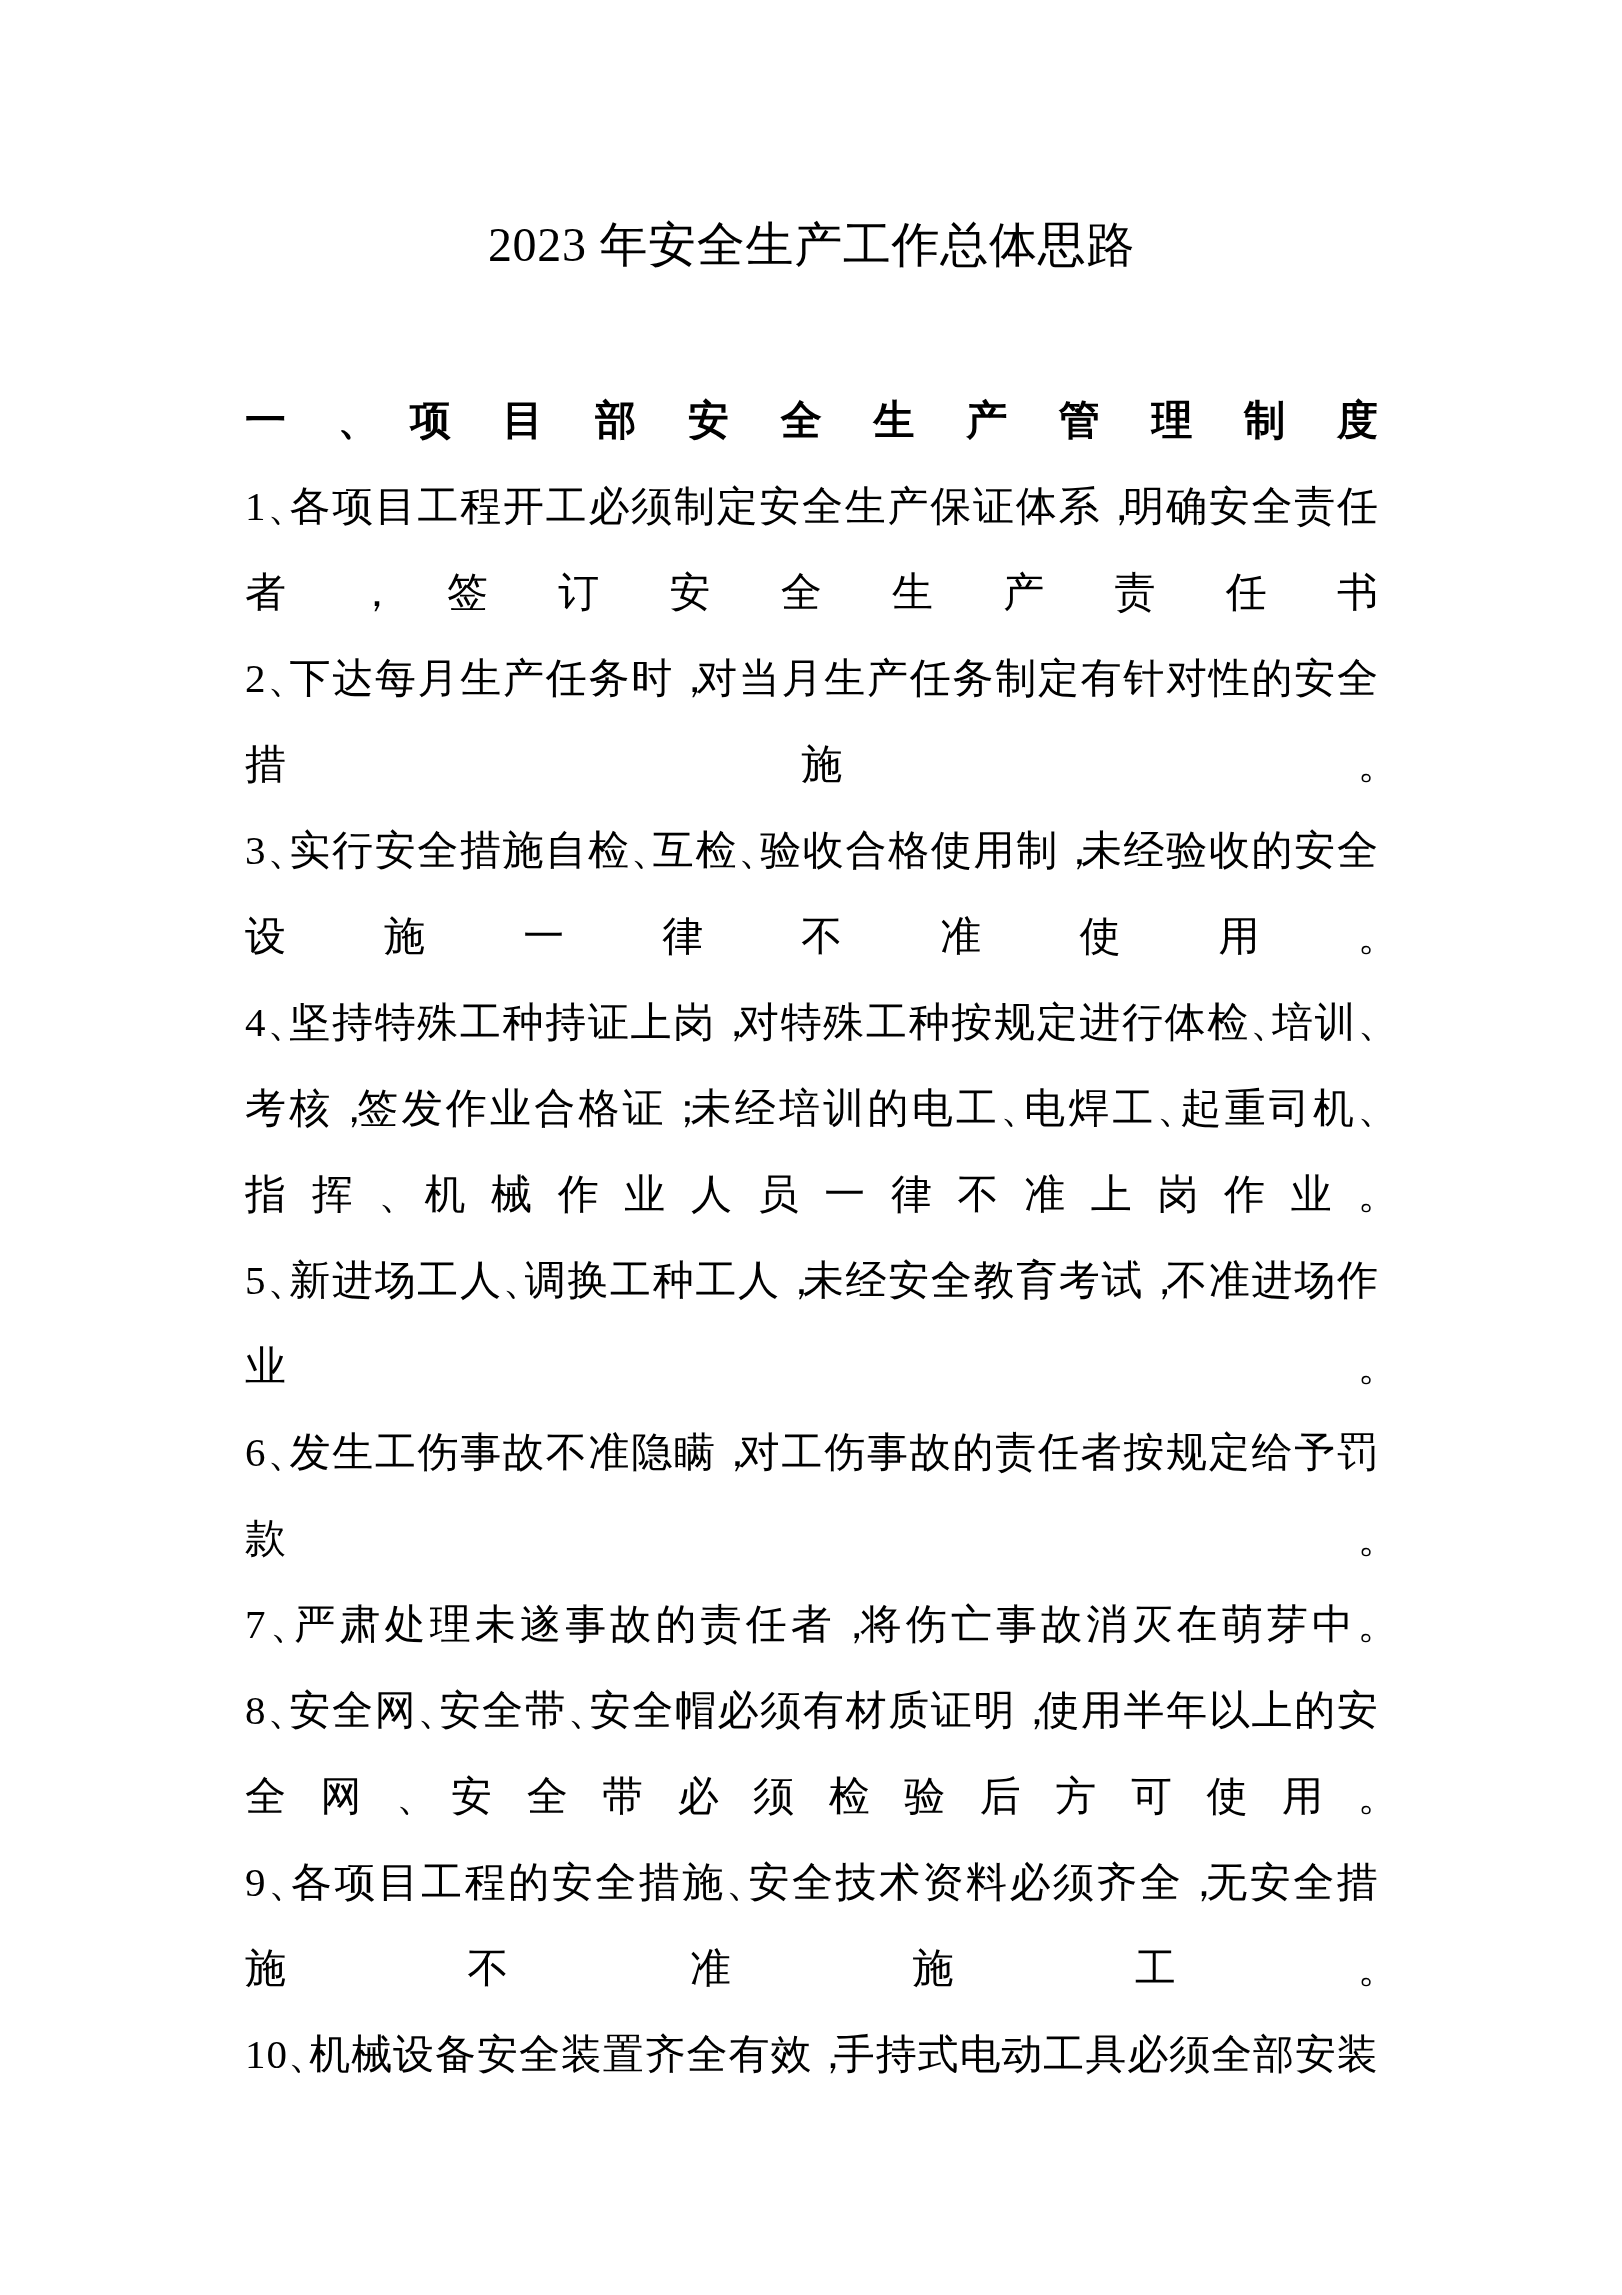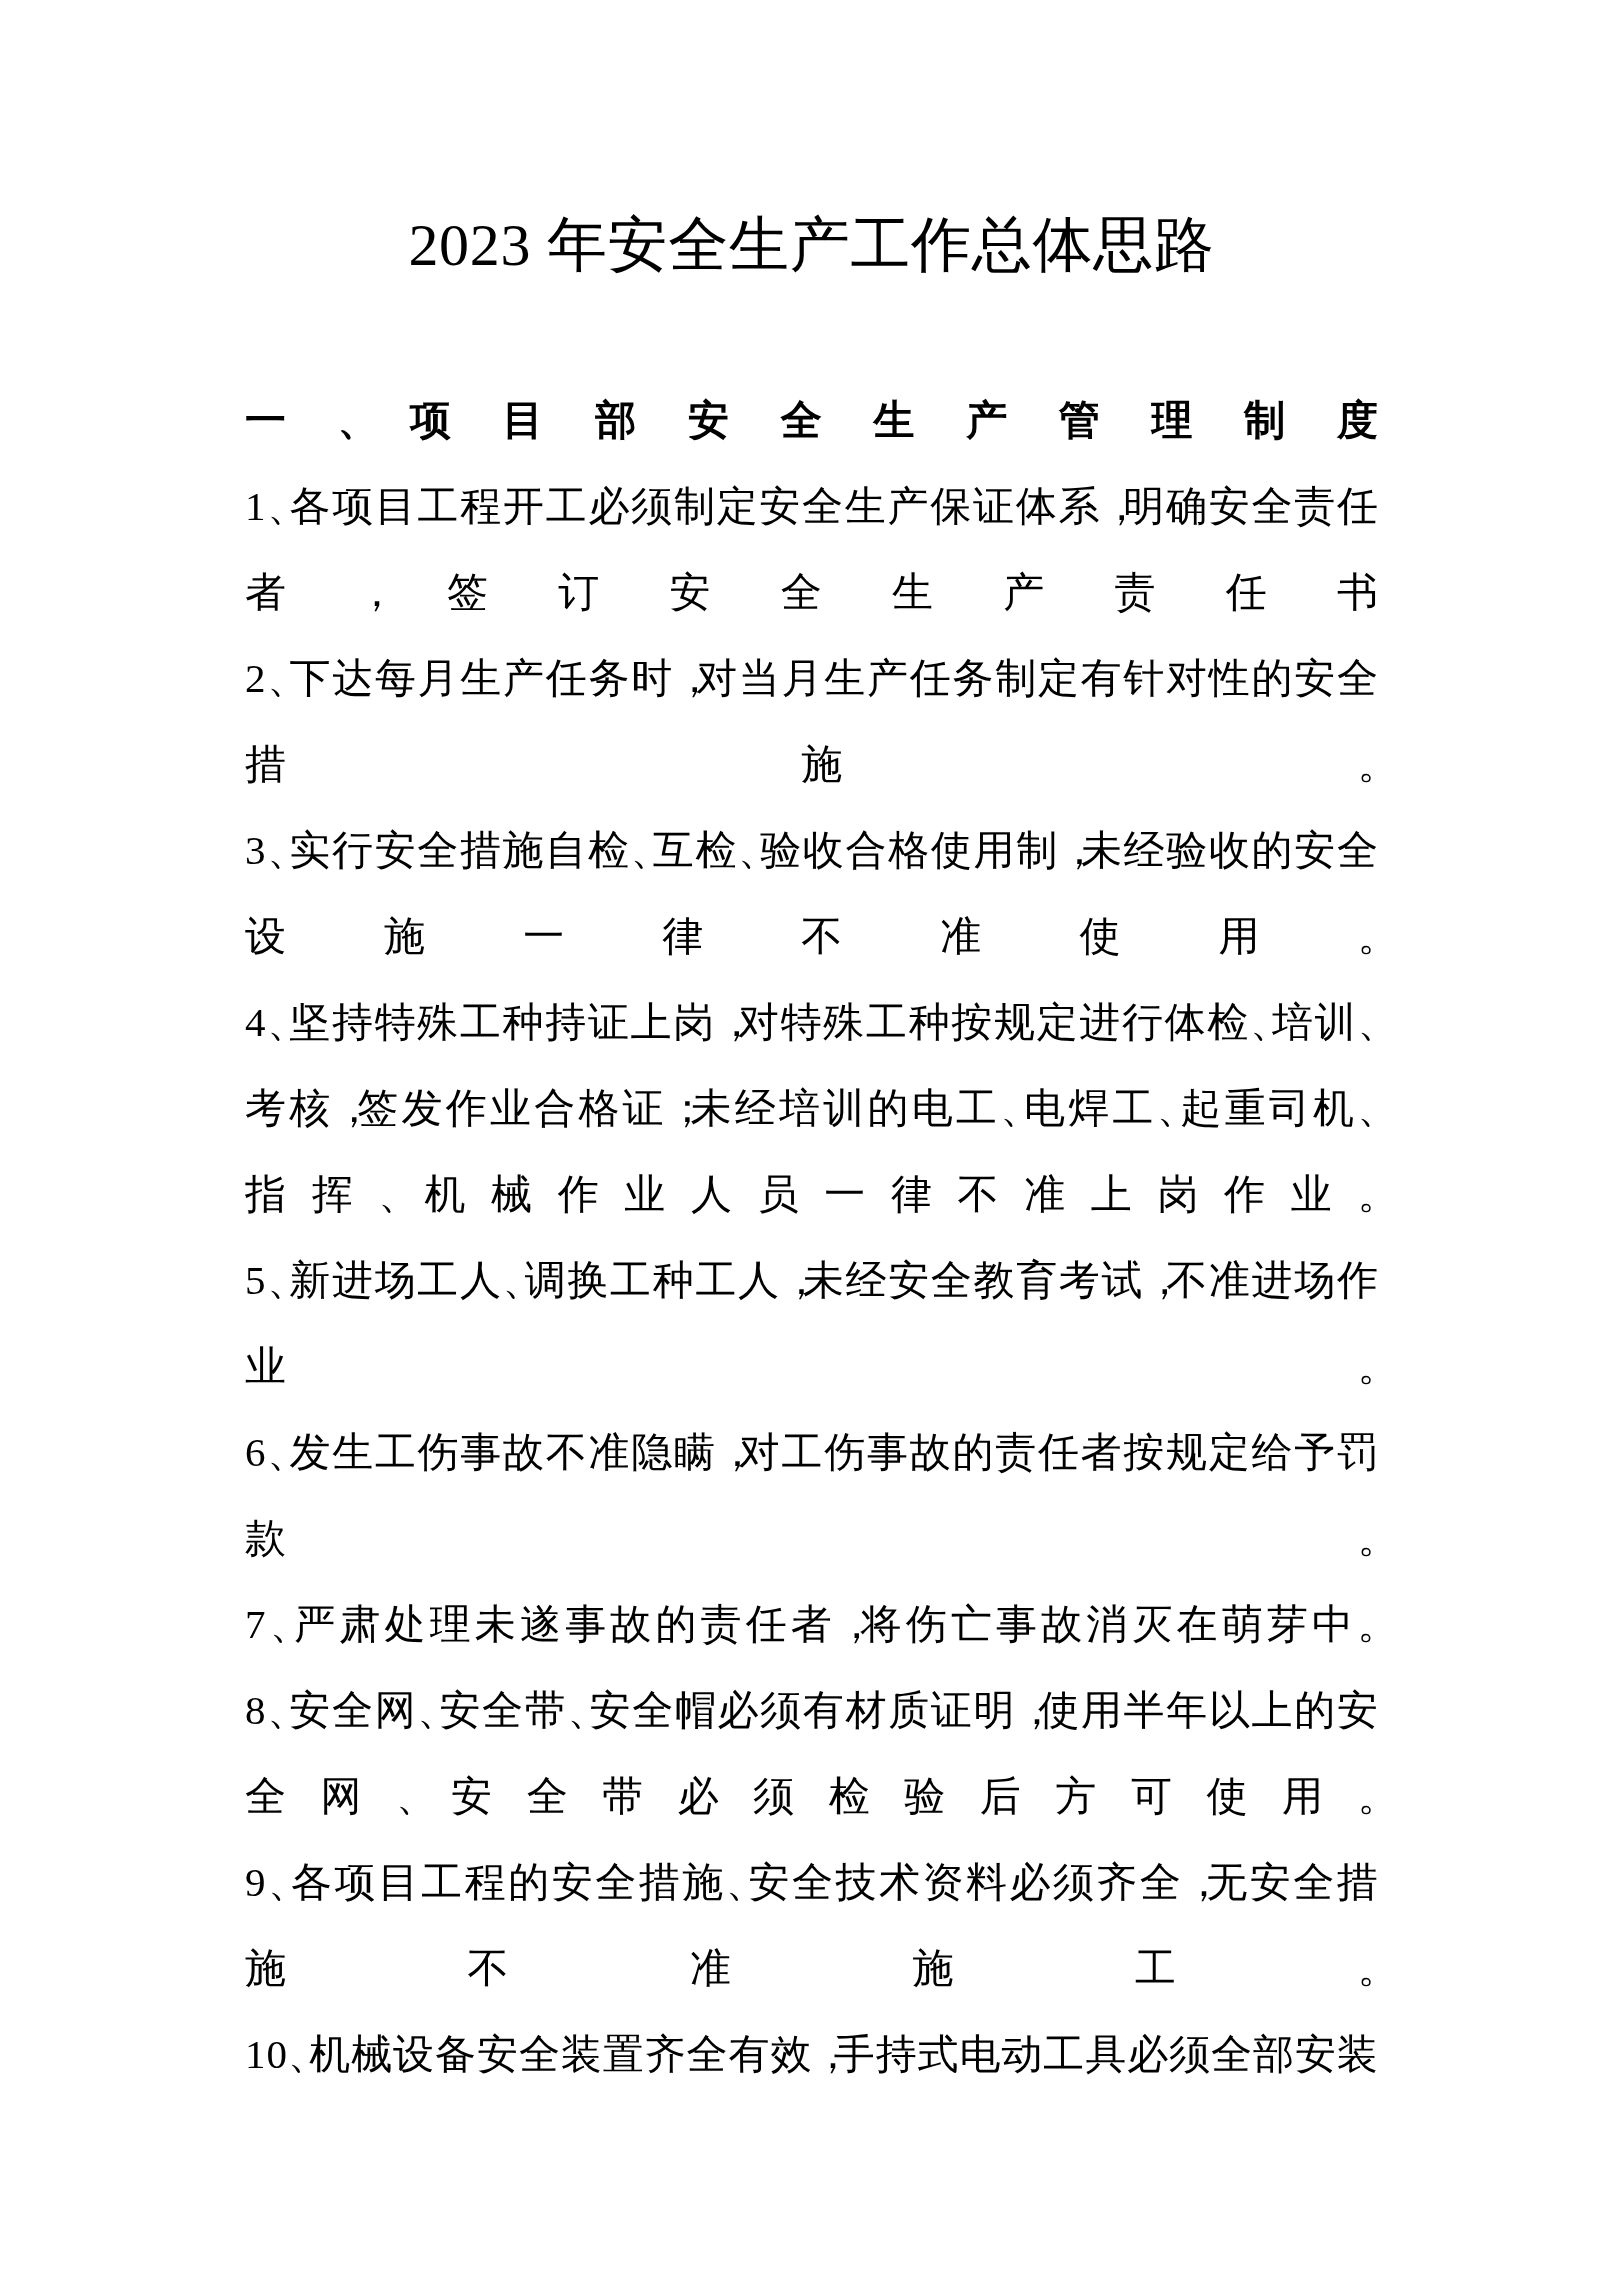--- a/index.html
+++ b/index.html
@@ -19,21 +19,21 @@
   .content {
     position: absolute;
     left: 245px;
     top: 196px;
     width: 1133px;
   }
   .title {
     margin: 0;
     height: 98px;
     line-height: 98px;
-    font-size: 60px;
+    font-size: 48px;
     font-weight: 400;
     text-align: center;
     white-space: nowrap;
     letter-spacing: 0.7px;
   }
   .body-lines {
     margin-top: 83px;
   }
   .line {
     height: 86px;

